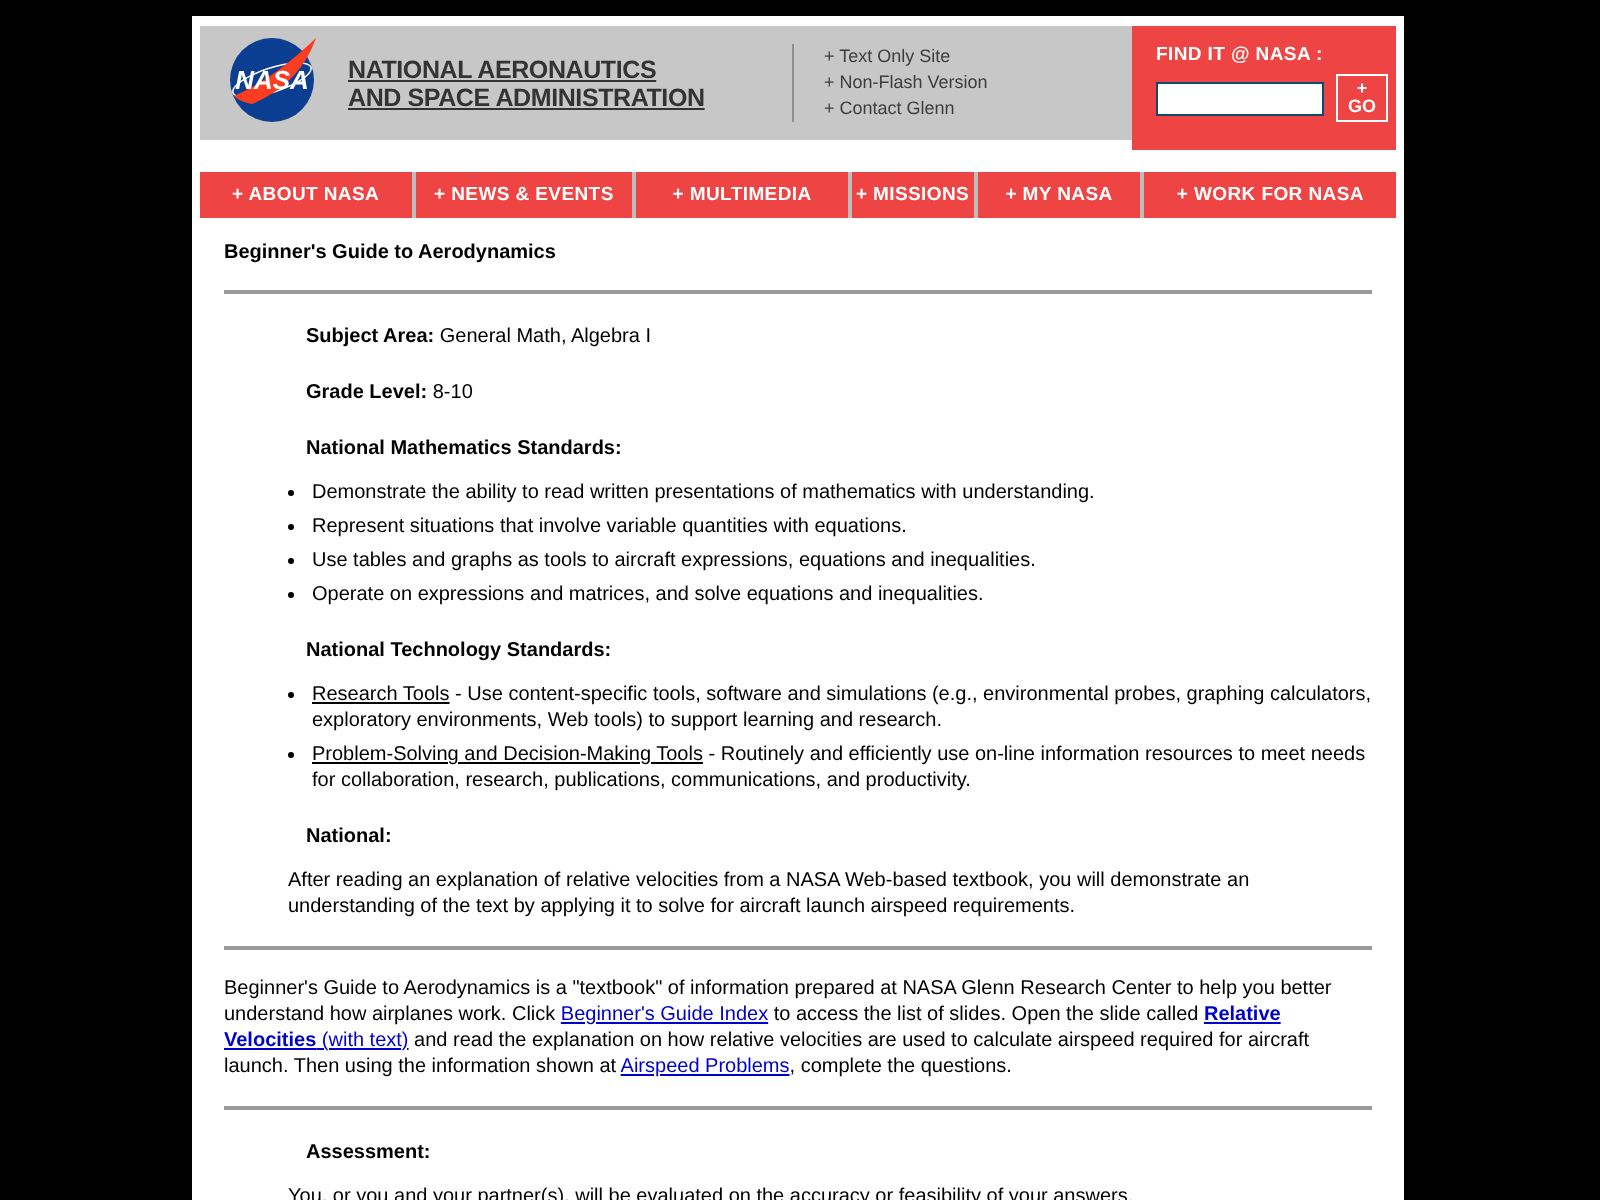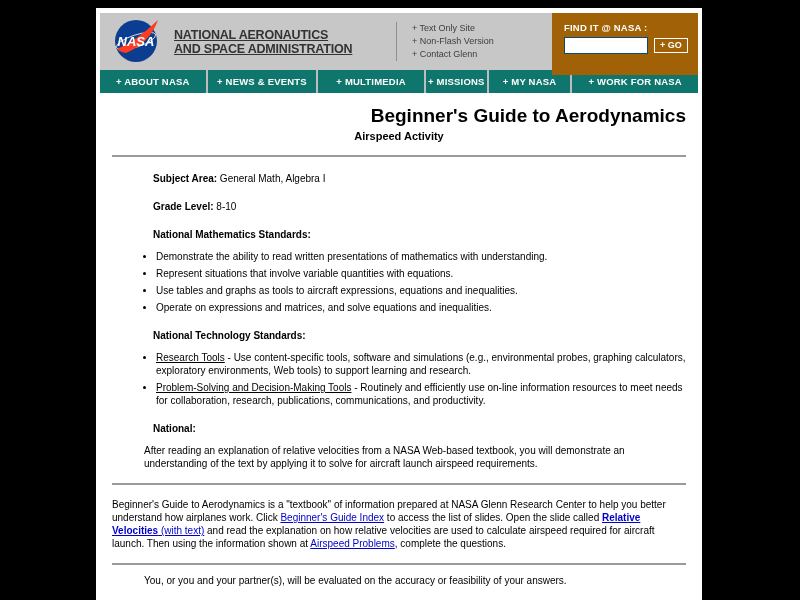--- a/index.html
+++ b/index.html
@@ -20,49 +20,49 @@
   }
   .logo { margin-left:12px; flex:0 0 auto; }
   .agency {
     margin-left:12px; font-weight:bold; font-size:12.5px; line-height:14px;
     color:#333; letter-spacing:-0.2px;text-decoration:underline;
   }
   .head-divider { position:absolute; left:296px; top:9px; width:1px; height:39px; background:#8f8f8f; }
   .head-links { position:absolute; left:312px; top:9px; font-size:9px; line-height:13px; color:#3d3d3d; }
   .head-links div { cursor:pointer; }
   .find-box {
-    position:absolute; right:0; top:0; width:146px; height:62px;
-    background:#a16207; z-index:2; padding:9px 8px 0 12px; color:#fff;
+    position:absolute; right:0; top:0; width:132px; height:62px;
+    background:#ef4444; z-index:2; padding:9px 8px 0 12px; color:#fff;
   }
   .find-label { font-size:9.5px; font-weight:bold; letter-spacing:0.2px; }
   .find-row { margin-top:4px; display:flex; align-items:center; }
   .find-input {
     width:84px; height:17px; border:1px solid #0d4a70; background:#fff;
     font-size:10px; padding:0 3px;
   }
   .go-btn {
     margin-left:6px; border:1px solid #fff; background:transparent; color:#fff;
     font-size:9px; font-weight:bold; padding:2px 5px; cursor:pointer; line-height:1;
   }
   
-  .nav { display:flex; height:23px; background:#0f766e; }
+  .nav { display:flex; height:23px; background:#ef4444;margin-top:16px; }
   .nav-item {
     color:#fff; font-size:9.5px; font-weight:bold; letter-spacing:0.2px;
     display:flex; align-items:center; justify-content:center;
     border-right:2px solid #bdbdbd; cursor:pointer; white-space:nowrap;
   }
   .nav-item:nth-child(1){ width:18%; }
   .nav-item:nth-child(2){ width:18.5%; }
   .nav-item:nth-child(3){ width:18%; }
   .nav-item:nth-child(4){ width:10.5%; }
   .nav-item:nth-child(5){ width:14%; }
   .nav-item:nth-child(6){ width:21%; border-right:none; }
   
   .content { padding:0 16px; font-size:10px; color:#000; }
-  .title    { text-align:right; font-size:19px; font-weight:bold; margin-top:12px; }
+  .title    { text-align:left; font-size:10px; font-weight:bold; margin-top:12px; }
   .subtitle { text-align:center; font-size:11px;  font-weight:bold; margin-top:3px; }
   .rule { height:0; border:none; border-top:2px solid #9a9a9a; margin:13px 0 0 0; }
   .sect { margin-top:15px; line-height:13px;padding-left:41px; }
   .lbl  { font-weight:bold; }
   ul.std { margin:9px 0 0 0; padding-left:44px; }
   ul.std li { margin-bottom:4px; line-height:13px; }
   .indent { padding-left:32px; margin-top:9px; line-height:13px; }
   p.flow { margin:13px 0 0 0; line-height:13px; }
   .black-link { color:#000; text-decoration:underline; cursor:pointer; }
   .blue-link  { color:#0000cc; text-decoration:underline; cursor:pointer; }
@@ -114,21 +114,20 @@
       <div class="nav-item">+ MULTIMEDIA</div>
       <div class="nav-item">+ MISSIONS</div>
       <div class="nav-item">+ MY NASA</div>
       <div class="nav-item">+ WORK FOR NASA</div>
     </div>
   </div>
 
   <div class="content">
 
     <div class="title">Beginner's Guide to Aerodynamics</div>
-    <div class="subtitle">Airspeed Activity</div>
 
     <hr class="rule">
 
     <div class="sect">
       <span class="lbl">Subject Area:</span><span> General Math, Algebra I</span>
     </div>
 
     <div class="sect">
       <span class="lbl">Grade Level:</span><span> 8-10</span>
     </div>
@@ -149,16 +148,17 @@
 
     <div class="sect lbl">National:</div>
     <div class="indent">After reading an explanation of relative velocities from a NASA Web-based textbook, you will demonstrate an understanding of the text by applying it to solve for aircraft launch airspeed requirements.</div>
 
     <hr class="rule">
 
     <p class="flow"><span>Beginner's Guide to Aerodynamics is a "textbook" of information prepared at NASA Glenn Research Center to help you better understand how airplanes work. Click </span><span class="blue-link">Beginner's Guide Index</span><span> to access the list of slides. Open the slide called </span><span class="blue-link bold">Relative Velocities</span><span class="blue-link"> (with text)</span><span> and read the explanation on how relative velocities are used to calculate airspeed required for aircraft launch. Then using the information shown at </span><span class="blue-link">Airspeed Problems</span><span>, complete the questions.</span></p>
 
     <hr class="rule">
 
+    <div class="sect lbl">Assessment:</div>
     <div class="indent">You, or you and your partner(s), will be evaluated on the accuracy or feasibility of your answers.</div>
 
   </div>
 </div>
 
 </body></html>

